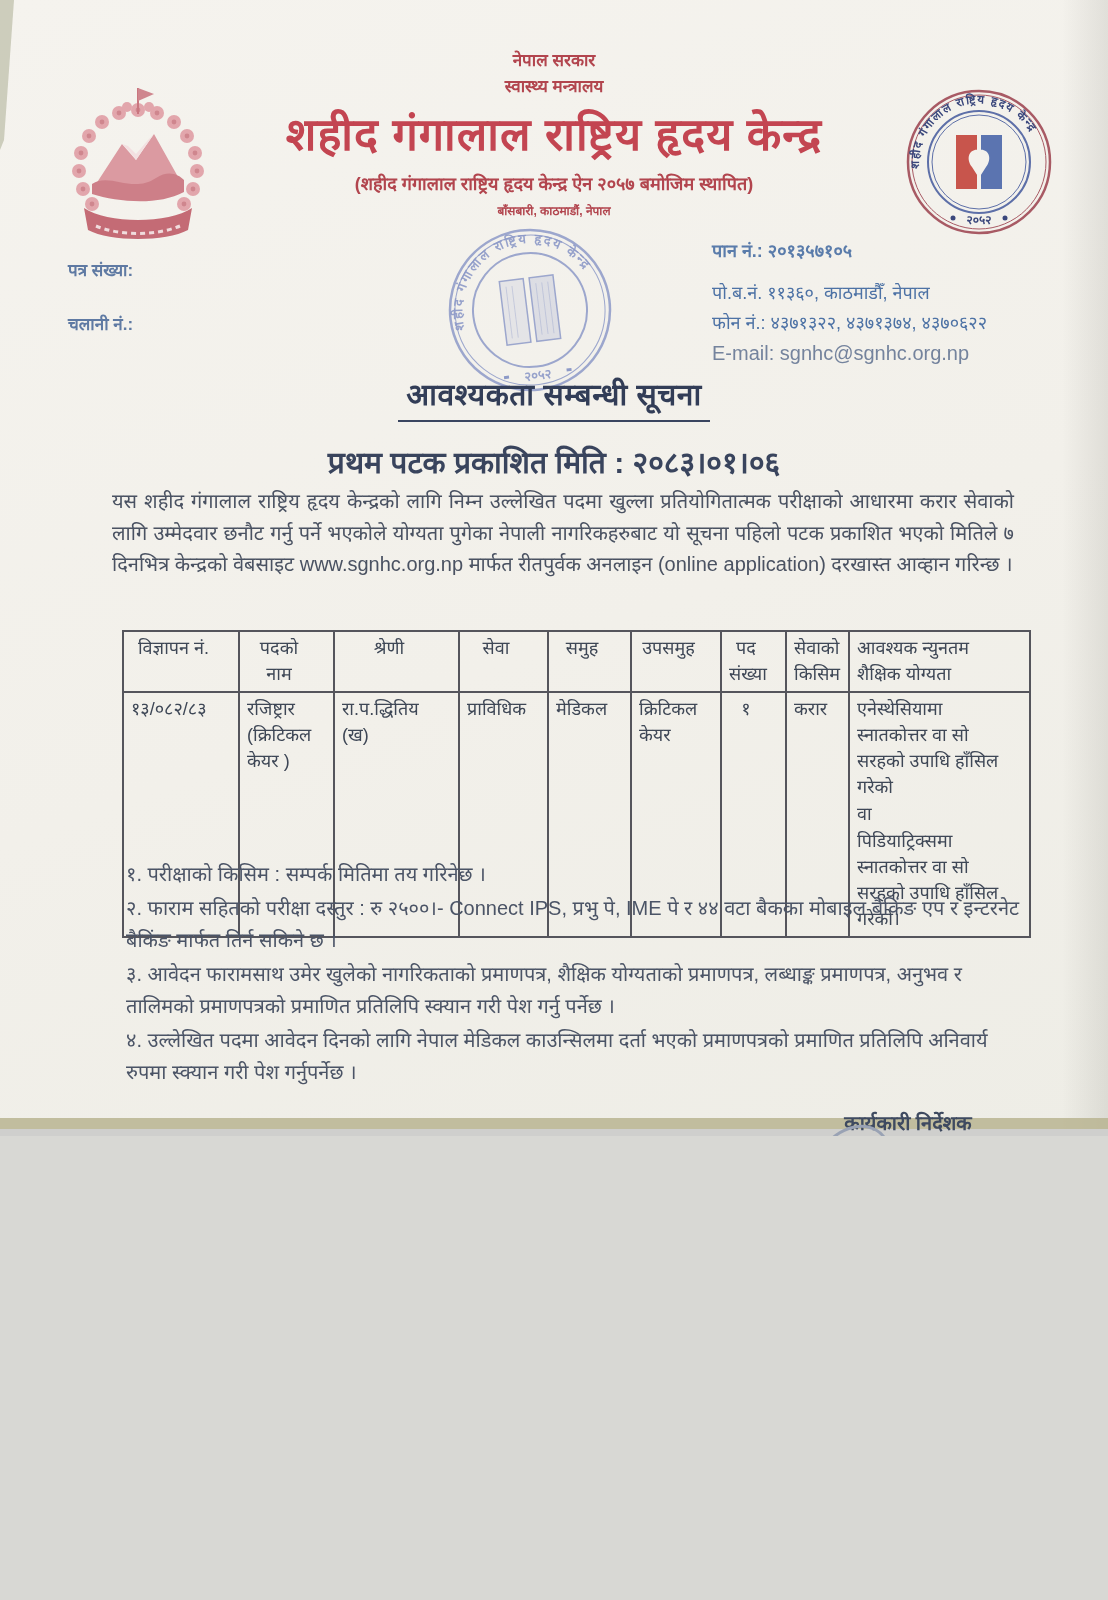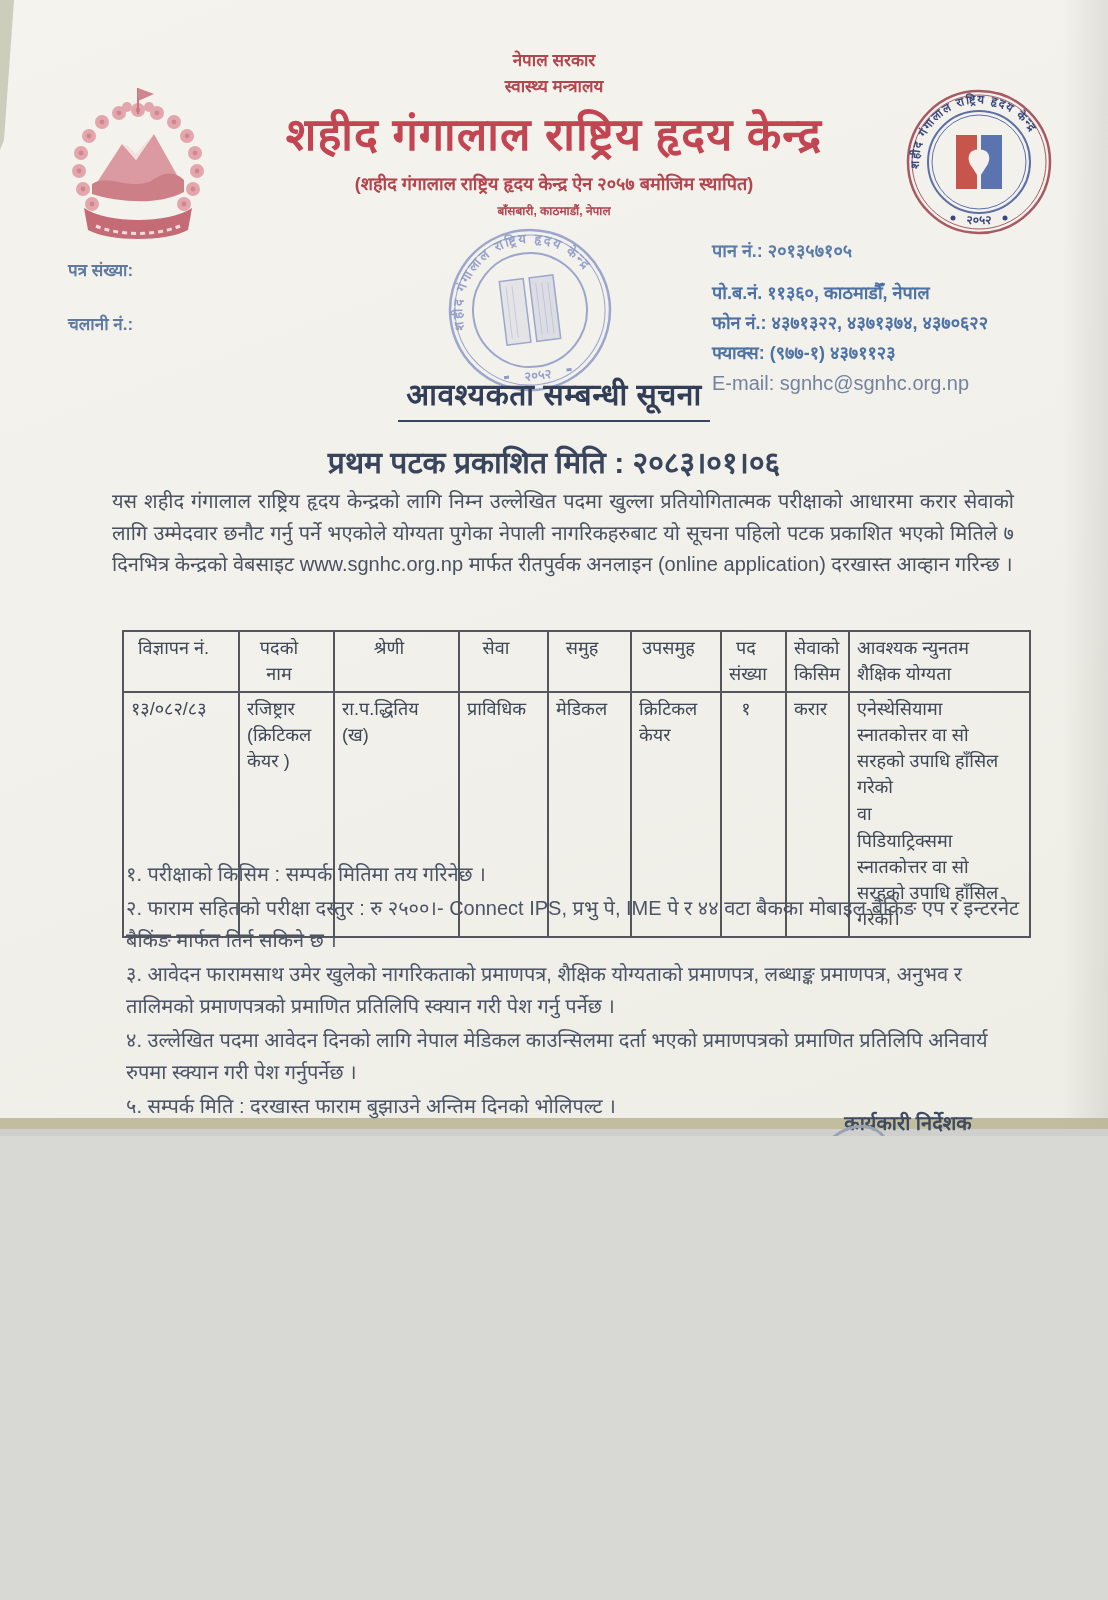--- a/index.html
+++ b/index.html
@@ -30,21 +30,21 @@
   .emblem { position:absolute; left:62px; top:76px; }
   .seal-right { position:absolute; left:905px; top:86px; }
   .stamp-center { position:absolute; left:436px; top:224px; opacity:.82; transform:rotate(-7deg); }
 
   .ref-left { position:absolute; left:68px; top:258px; }
   .ref-left div { font-size:17px; font-weight:bold; color:#5f7aa3; }
   .ref-left div + div { margin-top:31px;text-align:right; }
 
   .contact-right { position:absolute; left:712px; top:238px; width:390px; }
   .contact-right .pan { font-size:18px; font-weight:bold; color:#5a7cab; margin-bottom:16px; }
-  .contact-right .c-line { font-size:18px; font-weight:bold; color:#4d72a5; line-height:30px; }
+  .contact-right .c-line { font-size:18px; font-weight:normal; color:#4d72a5; line-height:30px; }
   .contact-right .email { font-size:20px; font-weight:normal; color:#74839d; line-height:30px; }
 
   .notice-title { position:absolute; left:0; right:0; top:373px; text-align:center; }
   .notice-title span { display:inline-block; font-size:30px; font-weight:bold; color:#323d57;
     border-bottom:2.5px solid #3a4560; padding:0 8px 6px 8px; letter-spacing:.5px; }
   .pub-date { position:absolute; left:0; right:0; top:441px; text-align:center;
     font-size:30px; font-weight:bold; color:#39445d; }
 
   .body-para { position:absolute; left:112px; top:486px; width:902px;
     font-size:20px; line-height:31.5px; color:#4a5262; text-align:justify; }
@@ -174,21 +174,20 @@
 
   <div class="ref-left">
     <div>पत्र संख्या:</div>
     <div>चलानी नं.:</div>
   </div>
 
   <div class="contact-right">
     <div class="pan">पान नं.: २०१३५७१०५</div>
     <div class="c-line">पो.ब.नं. ११३६०, काठमाडौँ, नेपाल</div>
     <div class="c-line">फोन नं.: ४३७१३२२, ४३७१३७४, ४३७०६२२</div>
-    <div class="c-line">फ्याक्स: (९७७-१) ४३७११२३</div>
     <div class="email">E-mail: sgnhc@sgnhc.org.np</div>
   </div>
 
   <div class="notice-title">
     <span>आवश्यकता सम्बन्धी सूचना</span>
   </div>
   <div class="pub-date">प्रथम पटक प्रकाशित मिति : २०८३।०१।०६</div>
 
   <div class="body-para">यस शहीद गंगालाल राष्ट्रिय हृदय केन्द्रको लागि निम्न उल्लेखित पदमा खुल्ला प्रतियोगितात्मक परीक्षाको आधारमा करार सेवाको लागि उम्मेदवार छनौट गर्नु पर्ने भएकोले योग्यता पुगेका नेपाली नागरिकहरुबाट यो सूचना पहिलो पटक प्रकाशित भएको मितिले ७ दिनभित्र केन्द्रको वेबसाइट www.sgnhc.org.np मार्फत रीतपुर्वक अनलाइन (online application) दरखास्त आव्हान गरिन्छ ।</div>
 
@@ -232,21 +231,20 @@
       </td>
     </tr>
   </tbody>
     </table>
 
   <div class="notes">
     <p>१. परीक्षाको किसिम :  सम्पर्क मितिमा तय गरिनेछ  ।</p>
     <p>२. फाराम सहितको परीक्षा दस्तुर : रु २५००।- Connect IPS, प्रभु पे,  IME पे र ४४ वटा बैकका मोबाइल बैकिंङ एप र इन्टरनेट बैकिंङ मार्फत तिर्न सकिने छ  ।</p>
     <p>३. आवेदन फारामसाथ उमेर खुलेको नागरिकताको प्रमाणपत्र, शैक्षिक योग्यताको प्रमाणपत्र, लब्धाङ्क प्रमाणपत्र, अनुभव र तालिमको प्रमाणपत्रको प्रमाणित प्रतिलिपि स्क्यान गरी पेश गर्नु पर्नेछ ।</p>
     <p>४. उल्लेखित पदमा आवेदन दिनको लागि नेपाल मेडिकल काउन्सिलमा दर्ता भएको प्रमाणपत्रको प्रमाणित प्रतिलिपि अनिवार्य रुपमा स्क्यान गरी पेश गर्नुपर्नेछ ।</p>
-    <p>५. सम्पर्क मिति : दरखास्त फाराम बुझाउने अन्तिम दिनको भोलिपल्ट ।</p>
   </div>
 
   <div class="sig-block">
     <svg class="sig-svg" width="280" height="150" viewBox="0 0 280 150">
       <g fill="none" stroke="#99a2b4" stroke-width="3" stroke-linecap="round">
         <path d="M96 112 C60 118 38 96 46 62 C54 28 86 10 108 22 C128 33 124 66 102 84 C88 95 76 104 80 116 C84 128 104 120 112 104"></path>
         <path d="M96 112 C70 124 34 140 16 132 C2 126 28 110 52 104"></path>
         <path d="M118 98 C124 76 132 70 136 88 C138 78 146 72 150 84 C152 90 152 96 150 100"></path>
         <circle cx="162" cy="96" r="1.8" fill="#99a2b4" stroke="none"></circle>
         <path d="M184 38 L172 112"></path>

